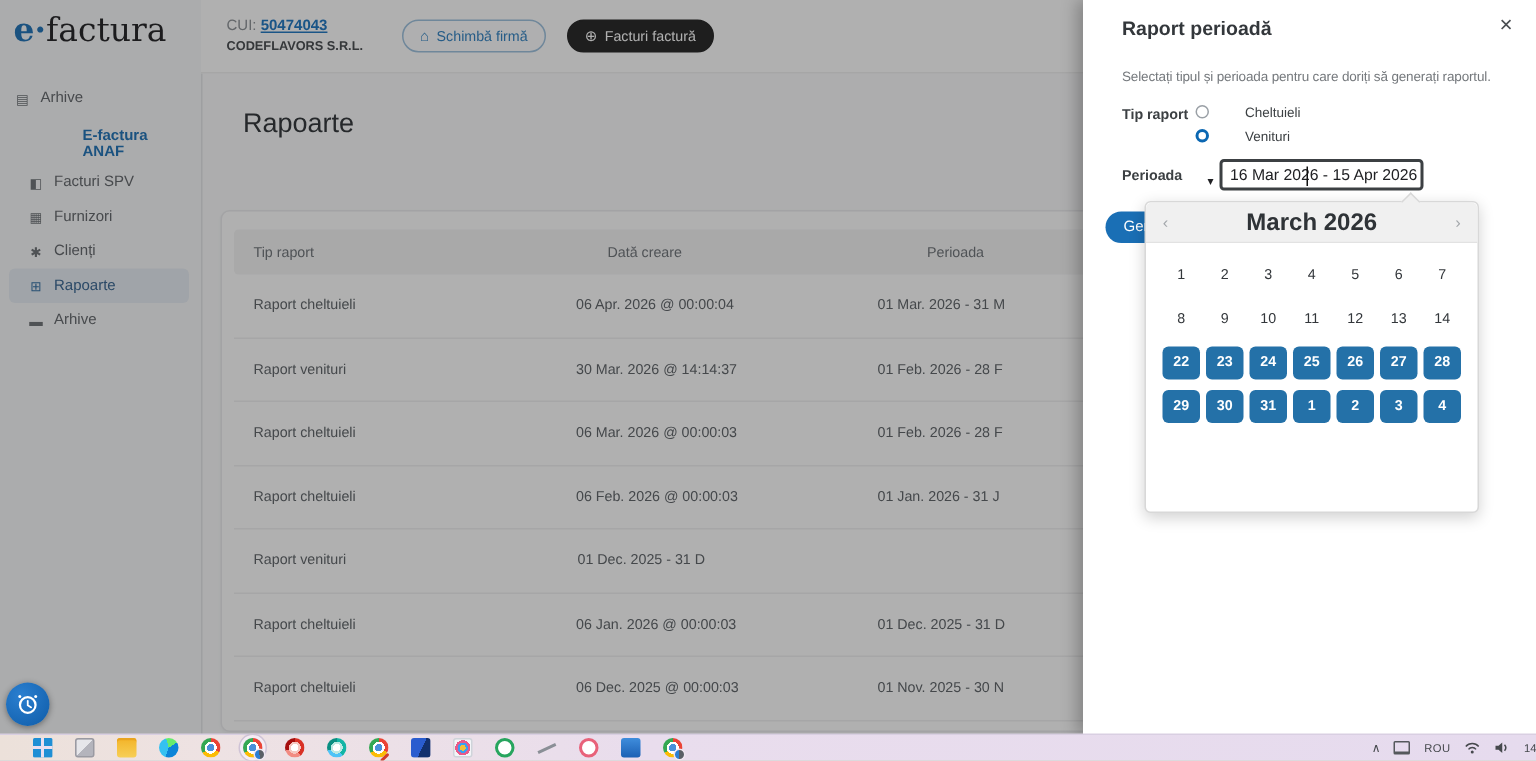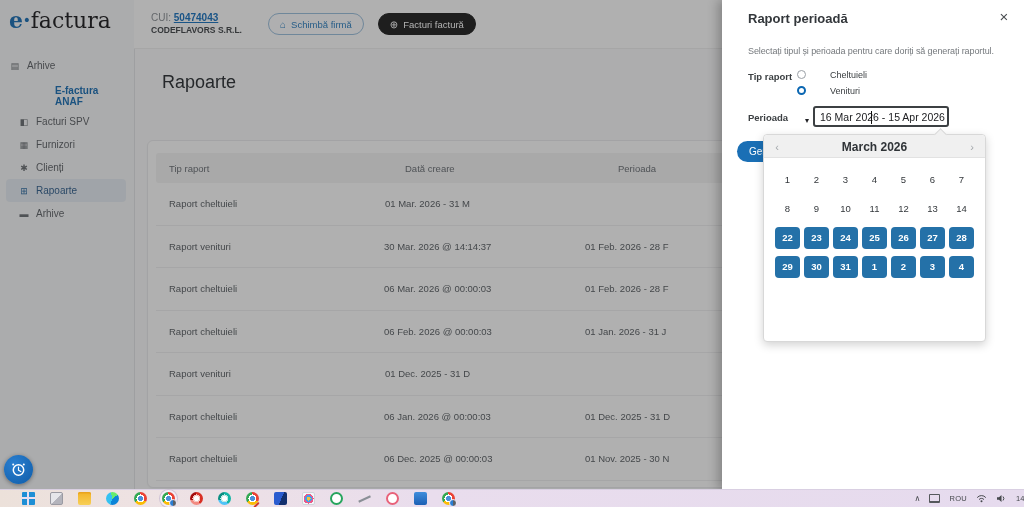--- a/index.html
+++ b/index.html
@@ -82,21 +82,21 @@
            padding-left:12px;z-index:1;cursor:pointer;}
 
   
   .calendar{position:absolute;left:41px;top:134px;width:221px;height:206px;background:#fff;
             border:1px solid #d8d8d8;border-radius:4px;box-shadow:0 3px 10px rgba(0,0,0,.18);z-index:2;}
   .cal-notch{position:absolute;left:172px;top:-5px;width:8px;height:8px;background:#f0f0f0;
              border-left:1px solid #d8d8d8;border-top:1px solid #d8d8d8;transform:rotate(45deg);}
   .cal-head{background:#f0f0f0;border-radius:4px 4px 0 0;border-bottom:1px solid #e2e2e2;padding:5px 6px 3px 6px;}
   .cal-month-row{display:flex;align-items:center;justify-content:space-between;}
   .cal-arrow{color:#a3a7ab;font-size:11px;width:14px;text-align:center;cursor:pointer;line-height:11px;}
-  .cal-month{font-size:12px;font-weight:bold;color:#2f3337;}
+  .cal-month{font-size:16px;font-weight:bold;color:#2f3337;}
   .cal-days{display:grid;grid-template-columns:repeat(7,29px);justify-content:center;
             padding:5px 0 5px 0;}
   .cal-dayname{font-size:9px;font-weight:bold;color:#3c4043;text-align:center;}
   .cal-body{padding:7px 0 8px 0;}
   .cal-row{display:grid;grid-template-columns:repeat(7,29px);justify-content:center;
            height:29px;align-items:center;justify-items:center;}
   .day{width:25px;height:22px;display:flex;align-items:center;justify-content:center;
        font-size:9.5px;color:#33373b;border-radius:4px;cursor:pointer;}
   .day.sel{background:#2471a8;color:#fff;font-weight:bold;}
 
@@ -210,20 +210,21 @@
   <div class="page-title">Rapoarte</div>
   <div class="card">
     <div class="thead" id="thead">
         <div class="c1">Tip raport</div>
         <div class="c2">Dată creare</div>
         <div class="c3">Perioada</div>
       </div>
     <div class="tbody" id="tbody">
         <div class="trow">
           <div class="c1">Raport cheltuieli</div>
+          <div class="c2">06 Apr. 2026 @ 00:00:04</div>
           <div class="c3">01 Mar. 2026 - 31 M</div>
         </div>
         <div class="trow">
           <div class="c1">Raport venituri</div>
           <div class="c2">30 Mar. 2026 @ 14:14:37</div>
           <div class="c3">01 Feb. 2026 - 28 F</div>
         </div>
         <div class="trow">
           <div class="c1">Raport cheltuieli</div>
           <div class="c2">06 Mar. 2026 @ 00:00:03</div>

